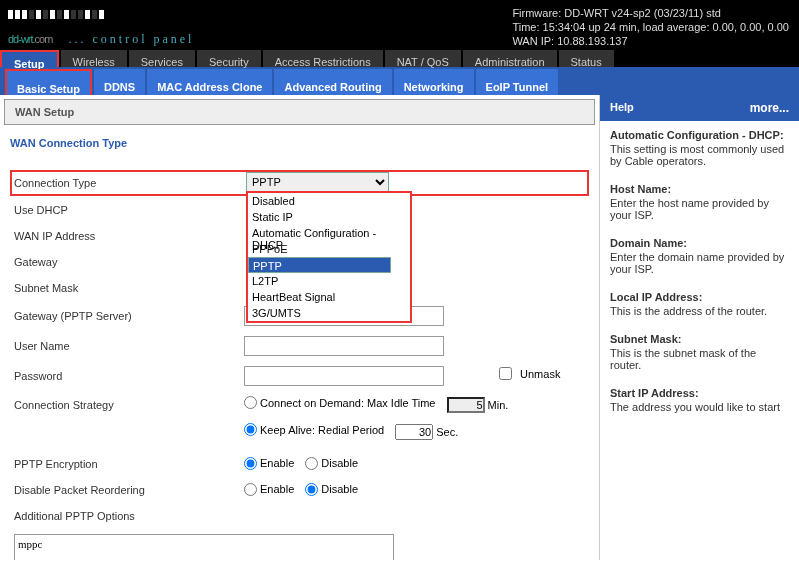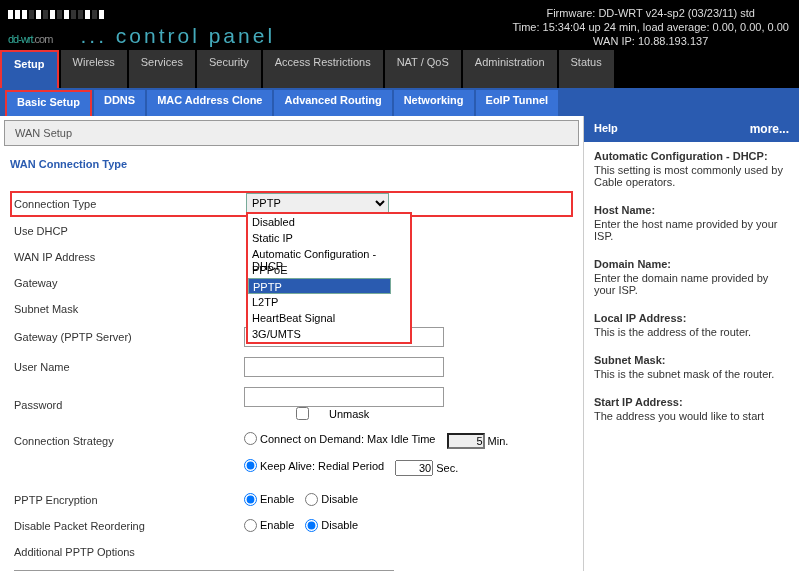--- a/index.html
+++ b/index.html
@@ -3,49 +3,49 @@
 <meta charset="utf-8">
 <style>
 *{margin:0;padding:0;box-sizing:border-box;font-family:Verdana,Arial,sans-serif;font-size:11px}
 body{background:#fff;width:799px;height:571px;overflow:hidden}
 .hdr{background:#000;color:#fff;height:50px;display:flex;justify-content:space-between;padding:4px 10px 0 0}
 .logo{display:flex;align-items:flex-end;height:46px}
 .dots{display:flex;gap:2px;margin:4px 0 0 8px}
 .dot{width:5px;height:9px;background:#333}.dot.on{background:#fff}
 .brand{font-size:26px;color:#3a9;letter-spacing:-1px;margin-left:8px}
 .brand .c{color:#888}
-.cp{color:#4ab;font-size:21px;letter-spacing:3px;margin-left:25px;font-family:Liberation Sans, sans-serif}
-.stat{text-align:center;font-size:10px;line-height:14px;color:#ddd;padding-top:2px}
-.tabs{background:#000;display:flex;height:38px}
+.cp{color:#4ab;font-size:12px;letter-spacing:3px;margin-left:13px;font-family:Liberation Serif, serif}
+.stat{text-align:left;font-size:10px;line-height:14px;color:#ddd;padding-top:2px}
+.tabs{background:#000;display:flex;height:17px}
 .tab{background:#333;color:#ccc;padding:6px 12px;margin-right:2px;cursor:pointer;font-size:11px}
 .tab.on{background:#2a5bb0;color:#fff;font-weight:bold;border:2px solid #e33;border-bottom:none}
 .sub{background:#2a5bb0;display:flex;height:28px;padding-left:5px}
-.stab{background:#3872d6;color:#fff;padding:4px 10px;margin:2px 2px 0 0;cursor:pointer;font-weight:bold}
+.stab{background:#3872d6;color:#fff;padding:12px 10px;margin:2px 2px 0 0;cursor:pointer;font-weight:bold}
 .stab.on{border:2px solid #e33;border-bottom:none}
 .body{display:flex;height:465px}
 .main{flex:1;padding:0;background:#fff;overflow:hidden}
-.bar{background:#eee;border:1px solid #999;padding:6px 10px;font-weight:normal;color:#555;margin:4px}
+.bar{background:#eee;border:1px solid #999;padding:6px 10px;font-weight:bold;color:#555;margin:4px}
 .sect{color:#2a5bb0;font-weight:bold;padding:8px 10px 20px}
 .row{display:flex;align-items:center;padding:5px 14px;min-height:26px}
 .row.hl{border:2px solid #e33;margin:1px 10px;padding:3px 2px}
 .lbl{width:230px;color:#333}
 .fld{flex:1;position:relative}
 select,.sel{width:143px;height:20px;border:1px solid #7a9;font-size:11px;padding:1px}
 .dd{position:absolute;top:19px;left:0;width:166px;border:1px solid #555;background:#fff;z-index:10}
 .ddhl{border:2px solid #e33}
 .opt{padding:2px 4px;height:16px;line-height:12px}
 .opt.sel{background:#2a5bb0;color:#fff}
 input[type=text],input[type=password]{border:1px solid #999;height:20px;padding:2px;font-size:11px}
 input.w200{width:200px}
 input.num{width:38px;text-align:right;background:#eee}
 input.num2{width:38px;text-align:right}
 textarea{width:380px;height:40px;border:1px solid #999;font-size:11px;padding:3px;font-family:Verdana}
-.ck{display:inline-flex;align-items:flex-end;gap:20px;margin-left:52px}
+.ck{display:inline-flex;align-items:flex-end;gap:8px;margin-left:52px}
 .rad{display:inline-flex;align-items:center;gap:3px;margin-right:8px}
-.side{width:216px;background:#fff;padding:0;border-left:1px solid #ccc}
+.side{width:200px;background:#fff;padding:0;border-left:1px solid #ccc}
 .help{background:#2a5bb0;color:#fff;font-weight:bold;padding:6px 10px;display:flex;justify-content:space-between}
 .help a{color:#fff;font-size:12px;text-decoration:none}
 .hsec{padding:8px 10px;color:#333}
 .hsec b{display:block;margin-bottom:2px}
 </style>
 </head>
 <body>
 
 <div class="hdr">
   <div class="logo">

